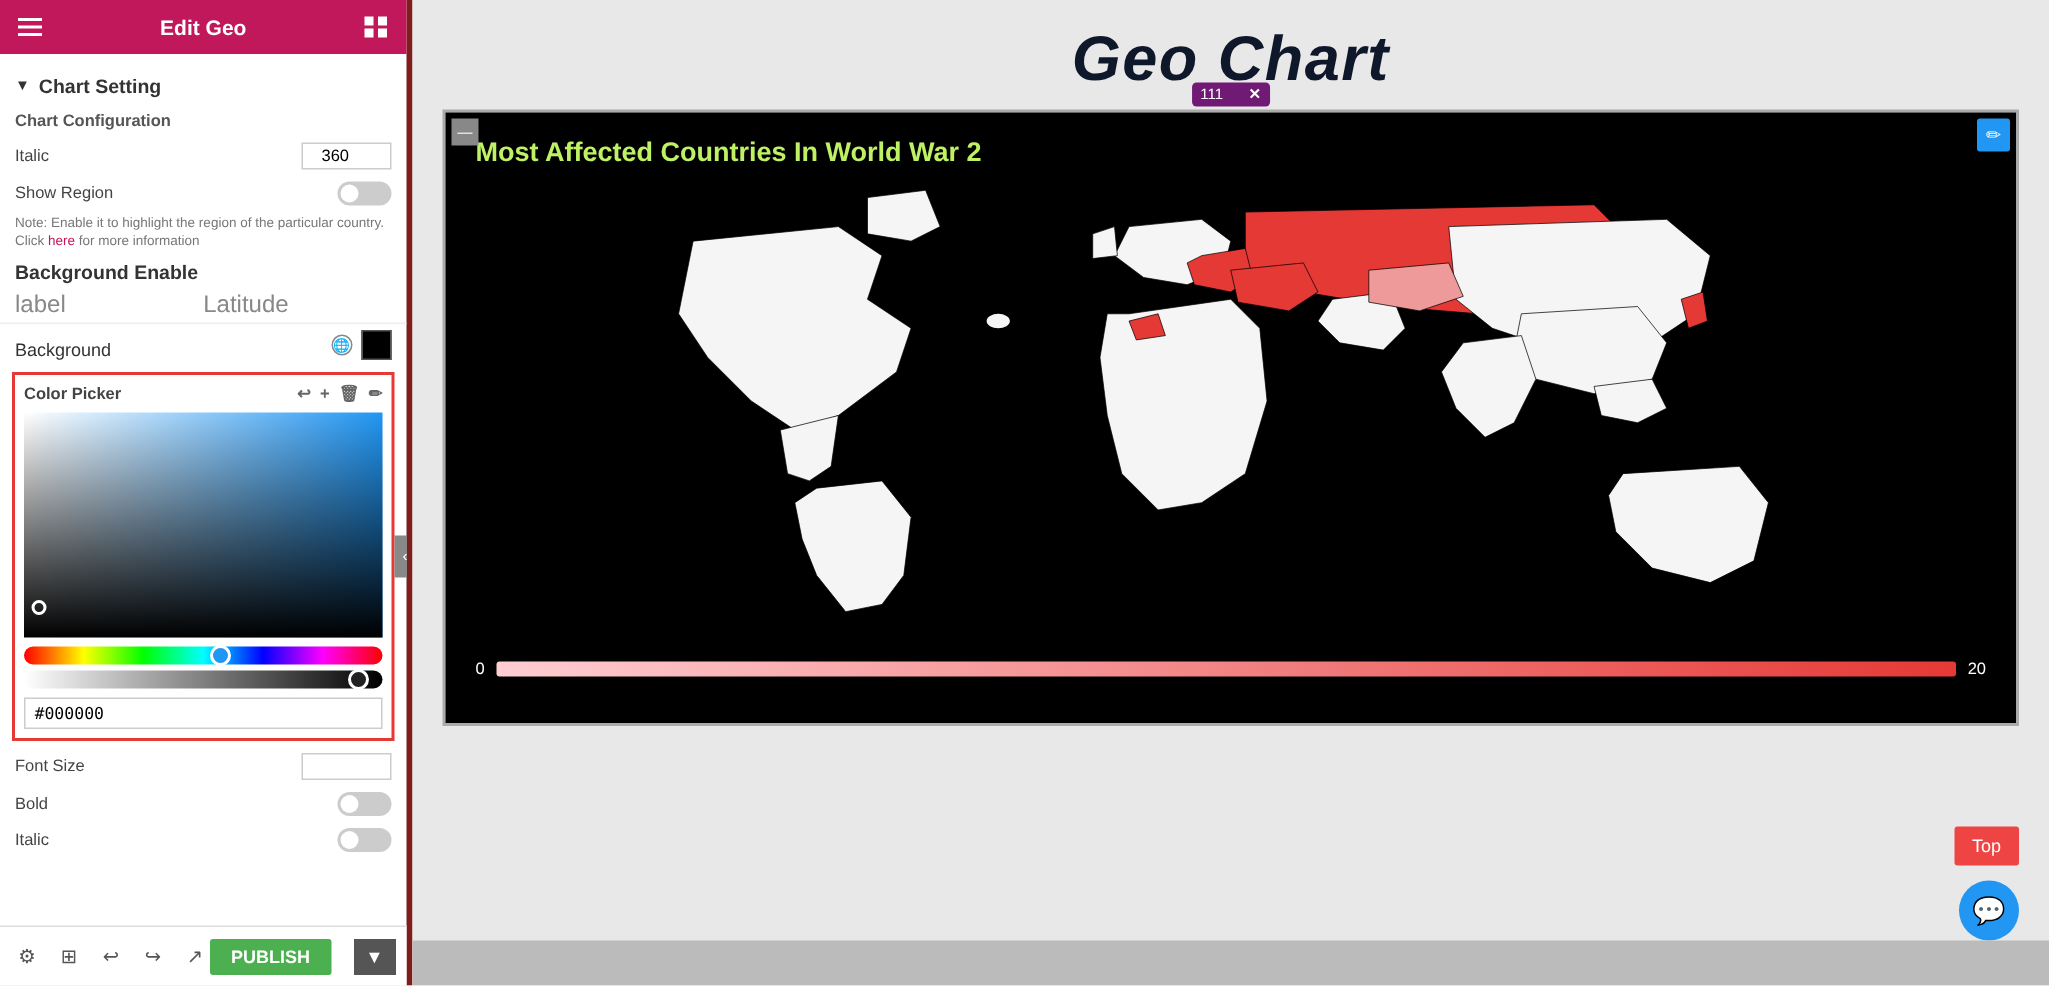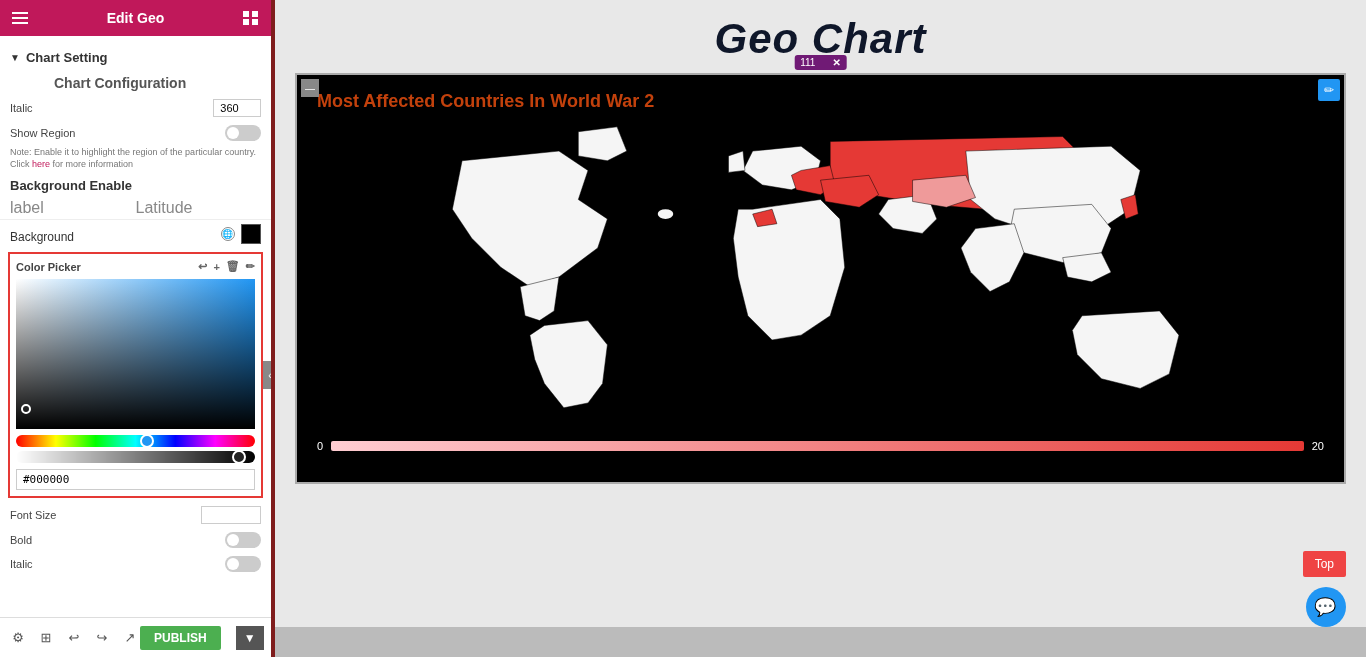--- a/index.html
+++ b/index.html
@@ -75,37 +75,36 @@
       cursor: pointer;
     }
 
     .section-header .arrow {
       margin-right: 6px;
       font-size: 10px;
     }
 
     .chart-config-label {
       padding: 4px 10px;
-      font-size: 14px;
+      font-size: 11px;
       font-weight: bold;
       color: #555;
-      margin-left: 44px;
     }
 
     .config-row {
       display: flex;
       align-items: center;
       justify-content: space-between;
       padding: 4px 10px;
       font-size: 11px;
       color: #444;
     }
 
     .config-row input[type="number"] {
-      width: 48px;
+      width: 60px;
       border: 1px solid #ccc;
       padding: 2px 4px;
       font-size: 11px;
       text-align: center;
     }
 
     .toggle-switch {
       width: 36px;
       height: 16px;
       background: #ccc;
@@ -457,21 +456,21 @@
     }
 
     .chart-inner {
       background: #000;
       padding: 16px 20px 30px;
     }
 
     .chart-map-title {
       font-size: 18px;
       font-weight: bold;
-      color: #c2410c;
+      color: #bef264;
       margin-bottom: 10px;
     }
 
     
     .world-map-wrapper {
       width: 100%;
       height: 310px;
       position: relative;
     }
 

